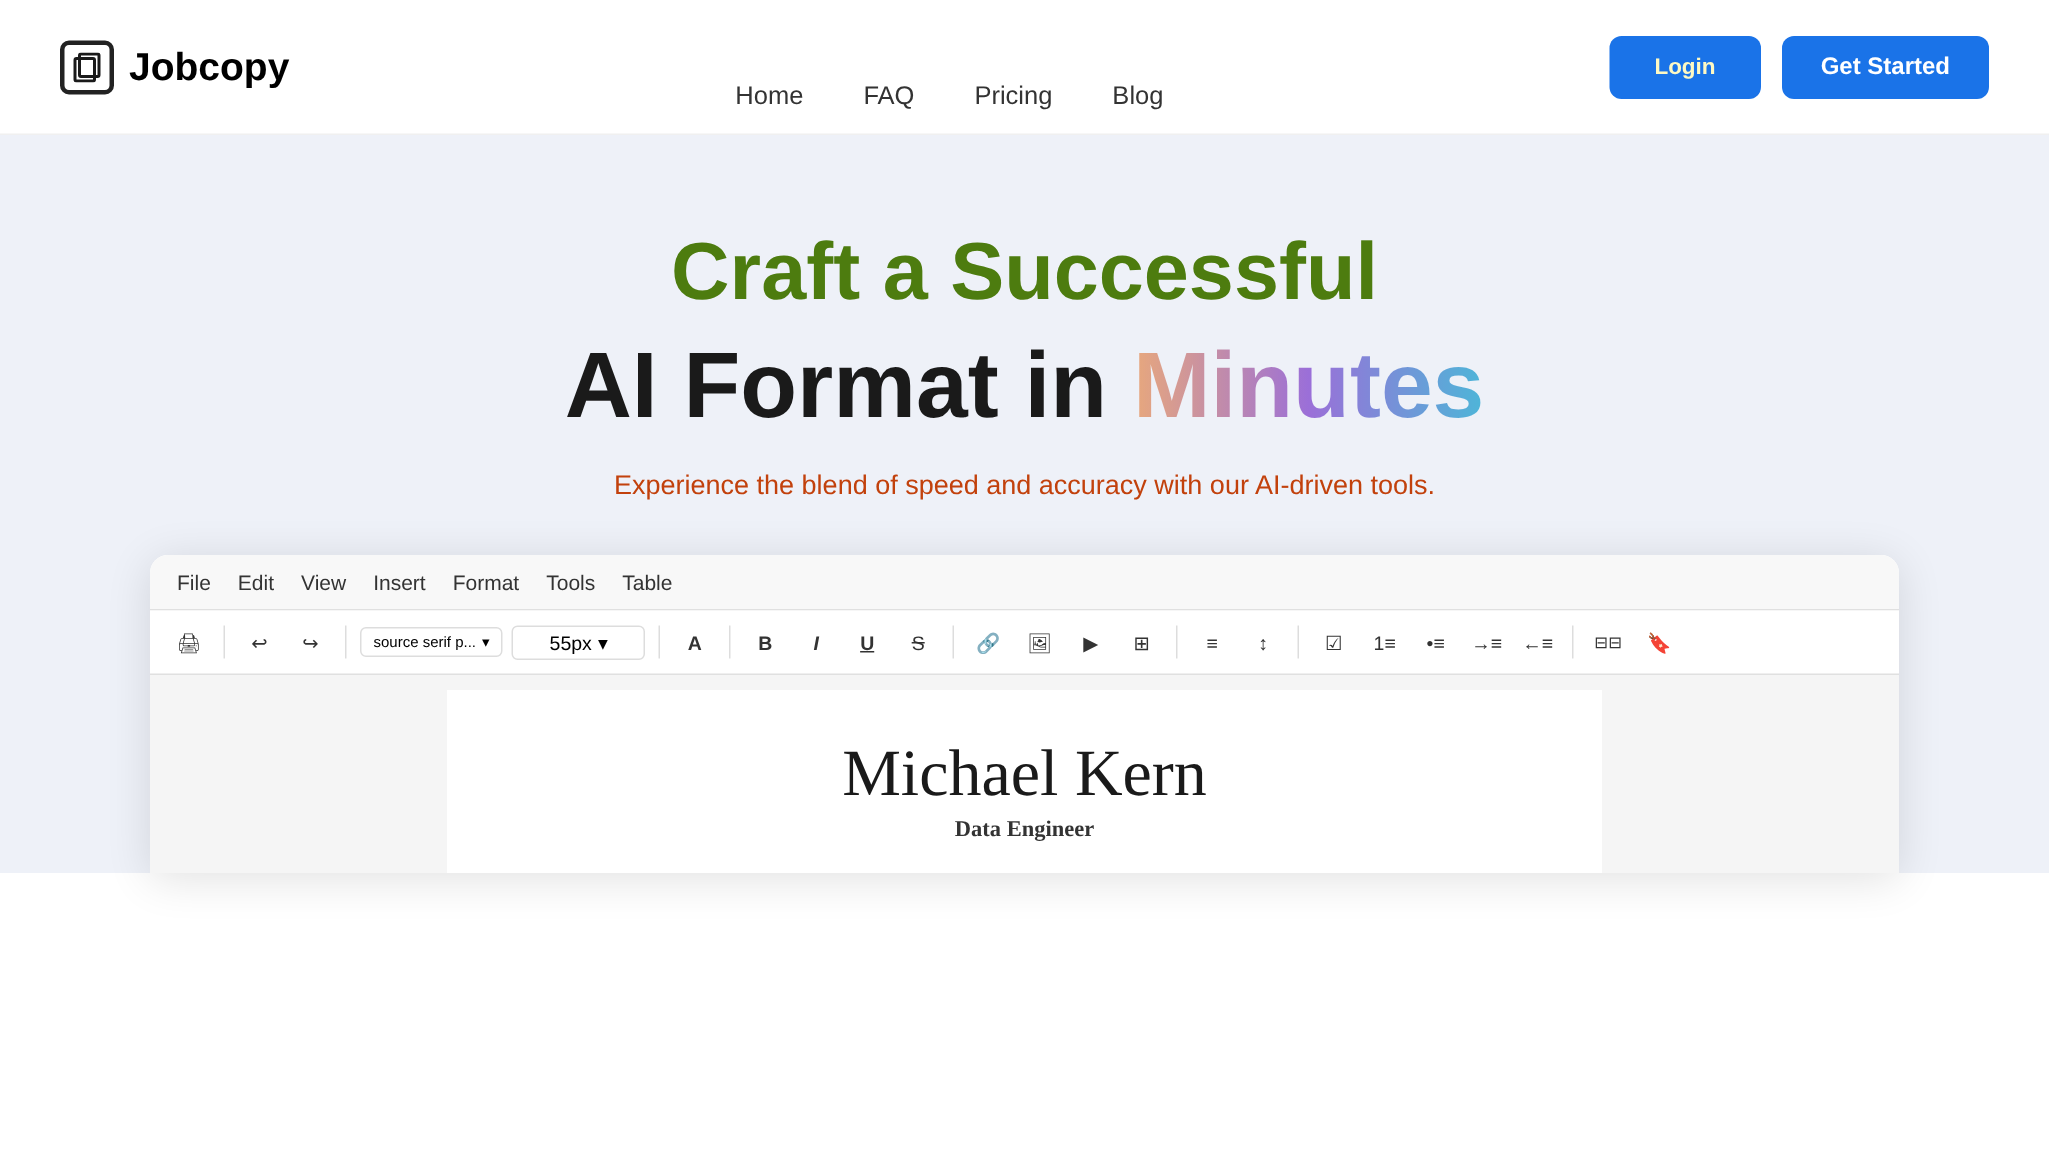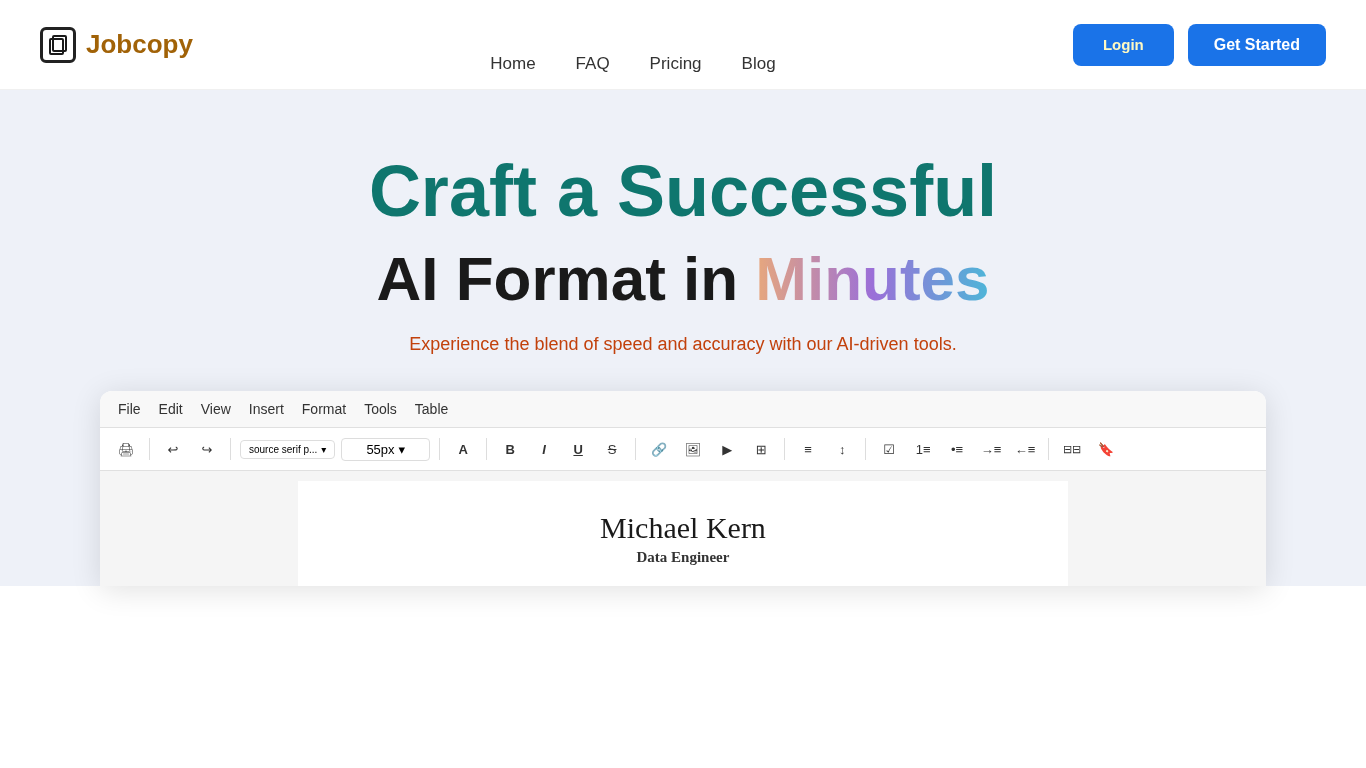--- a/index.html
+++ b/index.html
@@ -25,21 +25,21 @@
       height: 36px;
       border: 3px solid #222;
       border-radius: 6px;
       display: flex;
       align-items: center;
       justify-content: center;
     }
     .logo-text {
       font-size: 26px;
       font-weight: 700;
-      color: #a16207;
+      color: #000000;
     }
     .nav-links {
       display: flex;
       align-items: flex-end;
       gap: 40px;
       list-style: none;
       margin-top: 38px;
     }
     .nav-links a {
       text-decoration: none;
@@ -72,23 +72,23 @@
     }
 
     
     .hero {
       background: #eef1f8;
       padding: 60px 40px 0;
       text-align: center;
       position: relative;
     }
     .hero-title {
-      font-size: 72px;
+      font-size: 54px;
       font-weight: 800;
-      color: #0f766e;
+      color: #4d7c0f;
       line-height: 1.15;
       margin-bottom: 10px;
     }
     .hero-title-line2 {
       font-size: 62px;
       font-weight: 800;
       color: #1a1a1a;
       line-height: 1.15;
       margin-bottom: 20px;
     }
@@ -195,21 +195,21 @@
       padding: 10px 0 0;
     }
     .document-page {
       background: #fff;
       margin: 0 auto;
       width: 770px;
       padding: 30px 60px 20px;
       text-align: center;
     }
     .doc-name {
-      font-size: 30px;
+      font-size: 44px;
       font-family: Georgia, serif;
       font-weight: 400;
       color: #1a1a1a;
       margin-bottom: 4px;
     }
     .doc-title {
       font-size: 15px;
       font-weight: 700;
       color: #333;
       font-family: Georgia, serif;

